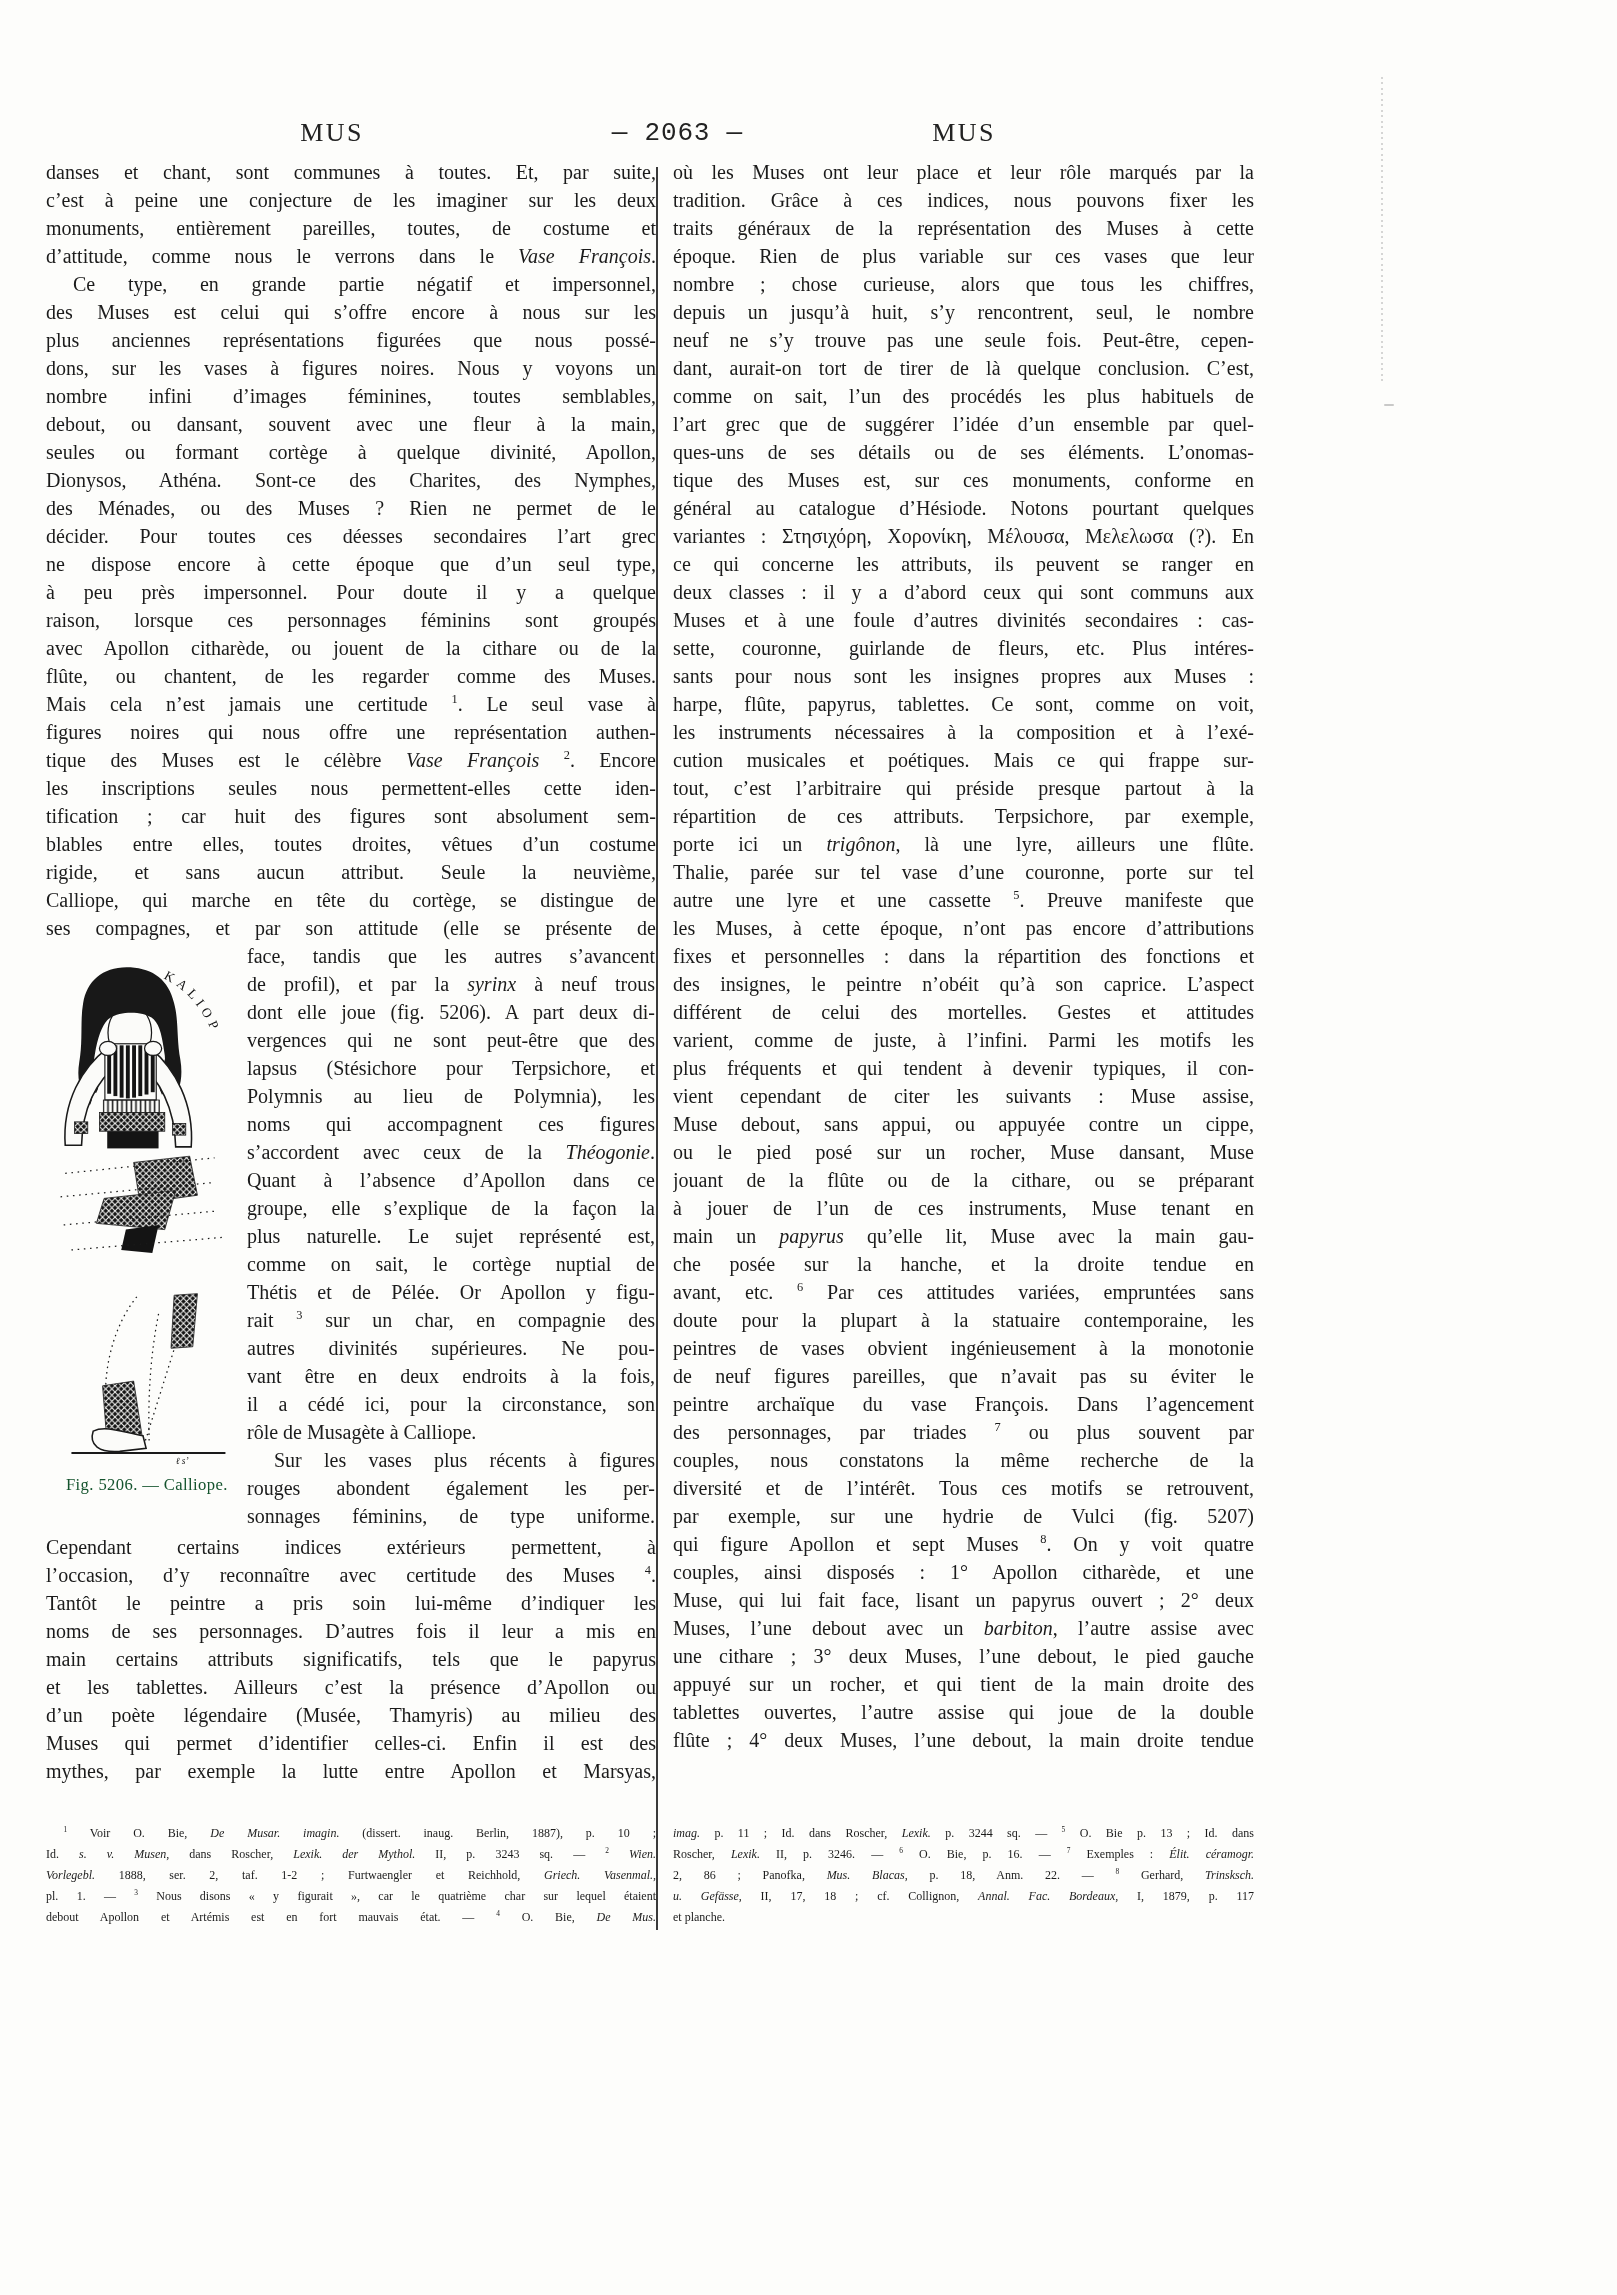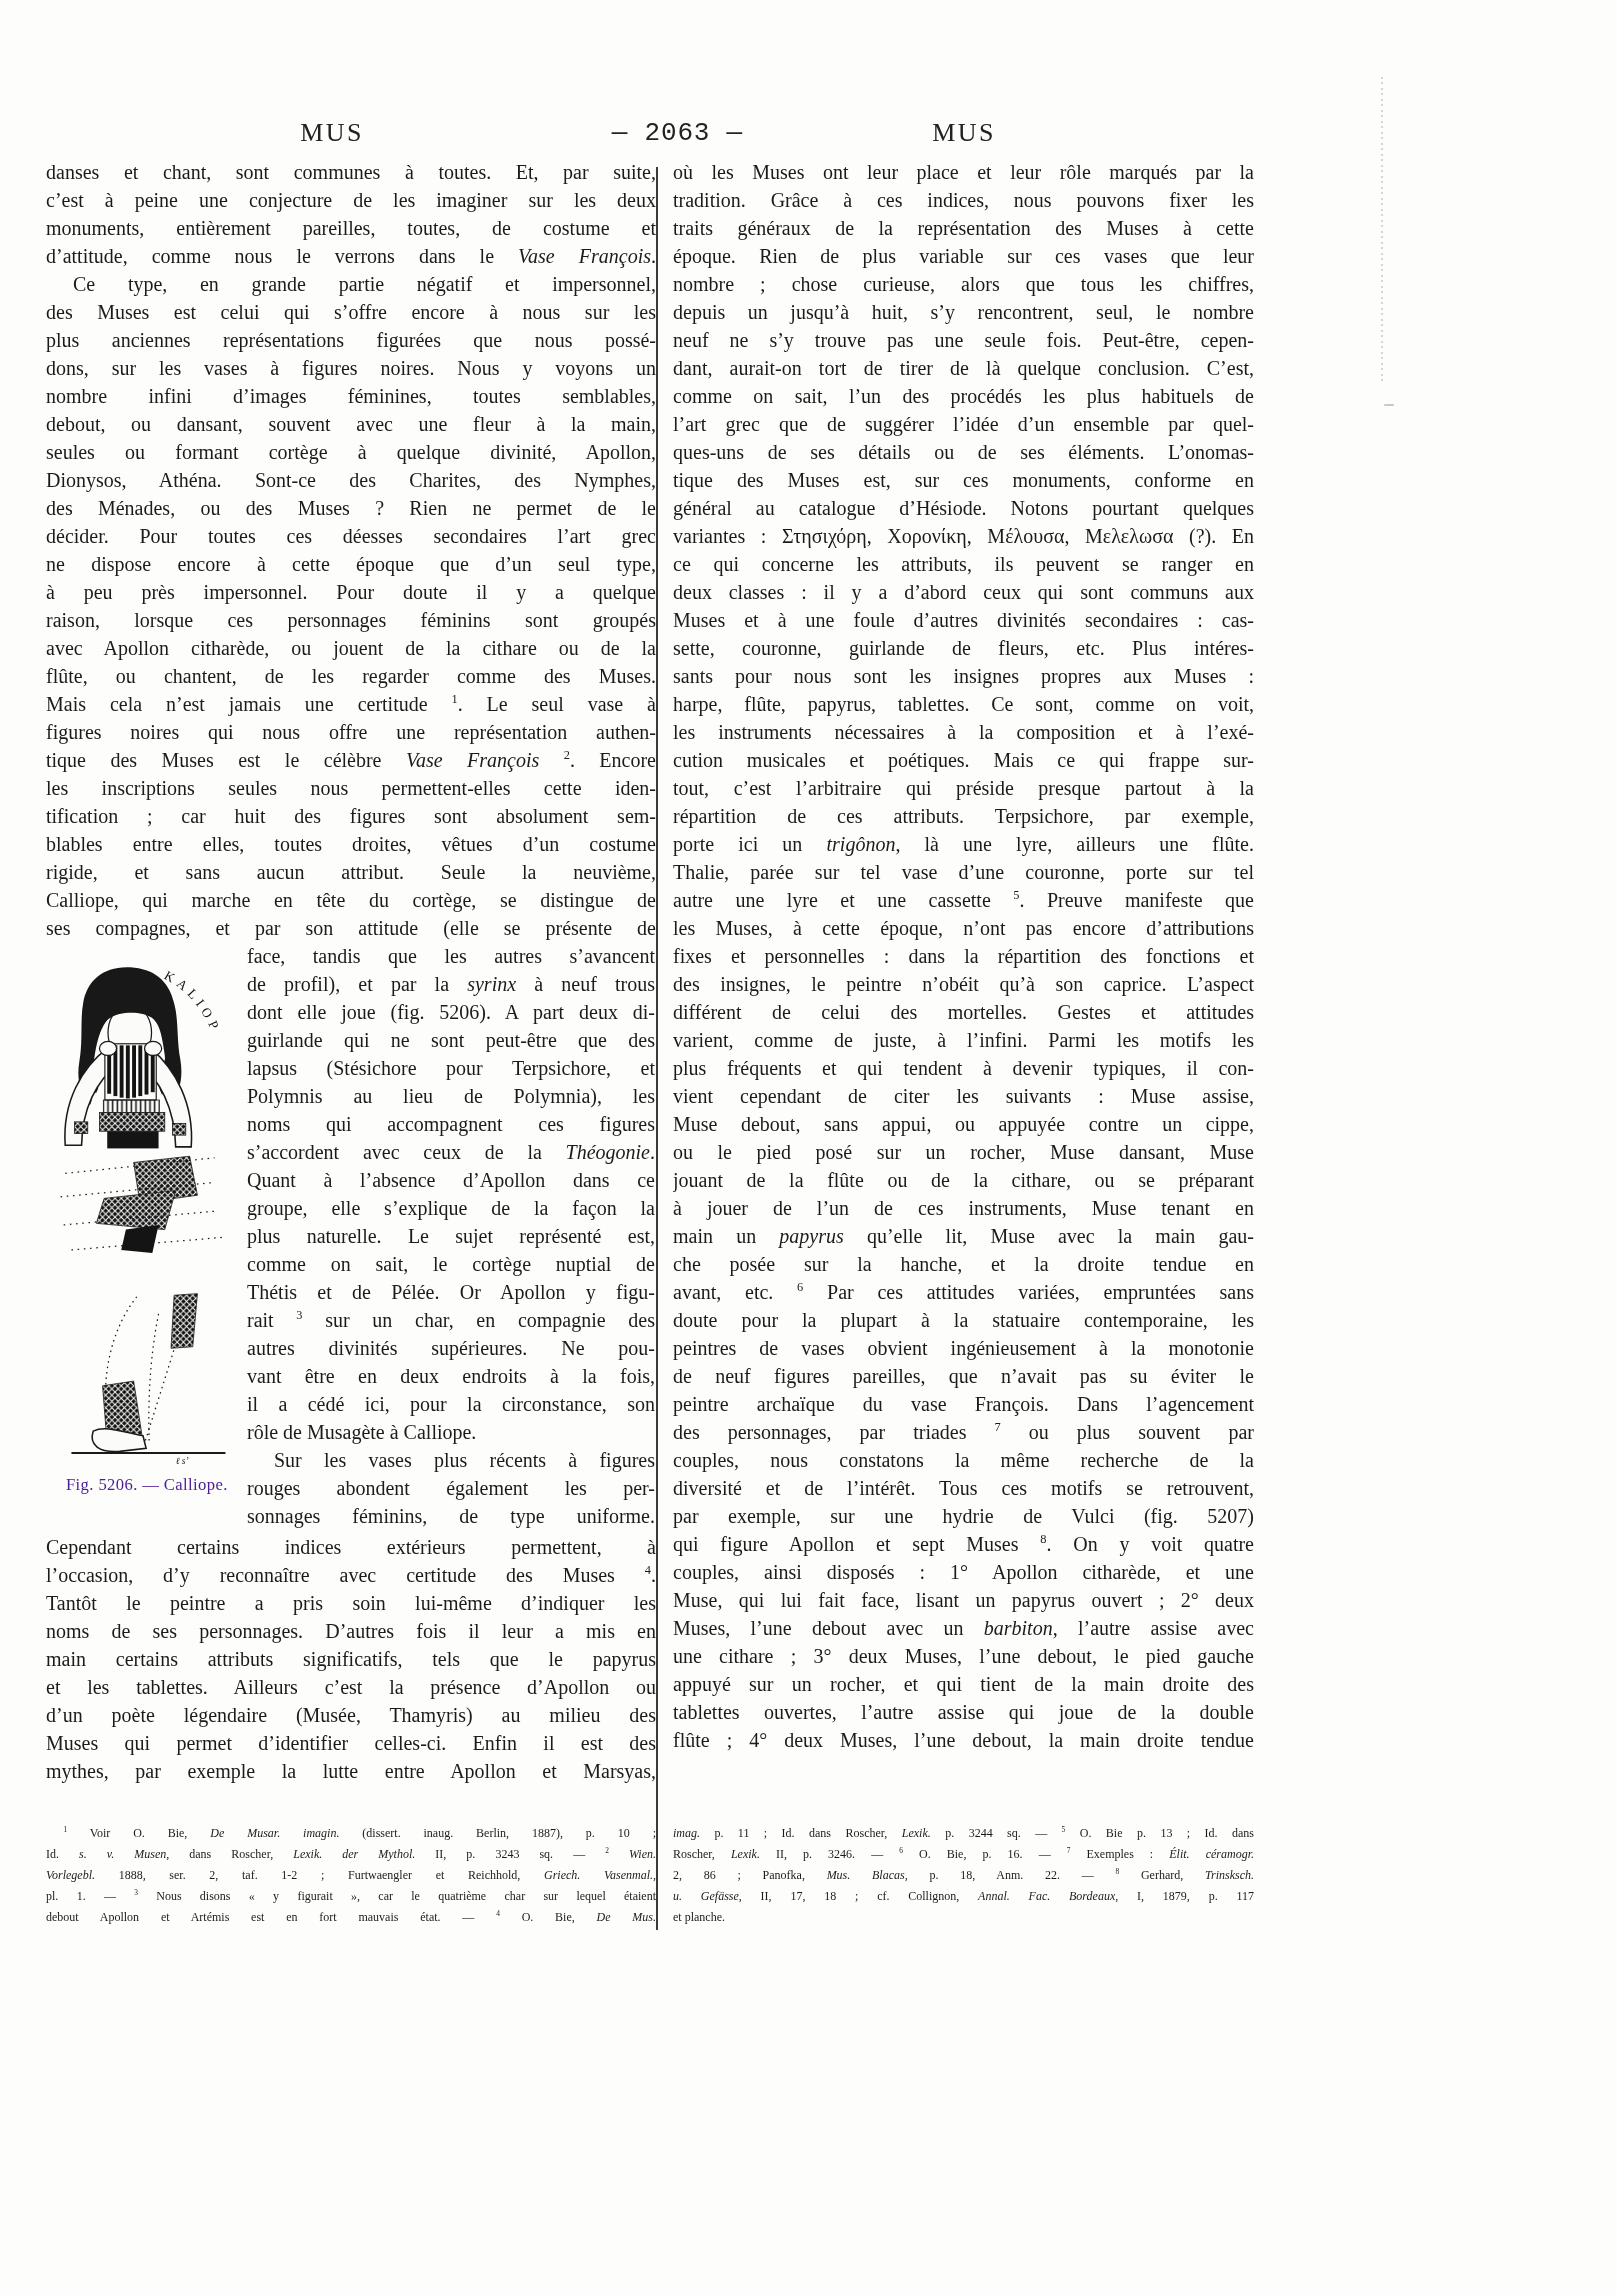--- a/index.html
+++ b/index.html
@@ -30,21 +30,21 @@
   .line.indent{text-indent:27px;}
   .it{font-style:italic;}
   .sup{vertical-align:super;font-size:0.62em;line-height:0;}
   
   .wrap-row{display:flex;align-items:flex-start;}
   .figure-box{width:201px;height:591px;box-sizing:border-box;padding-left:13.4px;flex:none;}
   .wrap-text{width:408px;flex:none;}
   .figure-svg{display:block;margin-top:19px;}
   .fig-caption{
     width:175px;margin-top:8px;text-align:center;
-    font-size:16.6px;letter-spacing:0.4px;color:#4c1d95;white-space:nowrap;
+    font-size:16.6px;letter-spacing:0.4px;color:#14532d;white-space:nowrap;
   }
   
   .fn{position:absolute;top:1823px;font-size:12px;}
   .fn-left{left:46px;width:610px;}
   .fn-right{left:673px;width:581px;}
   .fn .line{height:21px;line-height:21px;}
   .fn .line.indent{text-indent:17.4px;}
   
   .ghost-line{
     position:absolute;left:1381px;top:77px;width:1.6px;height:304px;
@@ -168,21 +168,21 @@
           <path d="M44,602 C38,620 52,630 78,628 L112,624 L108,608 C84,604 60,594 44,602 Z" fill="#fbfbf9" stroke="#1a1a1a" stroke-width="2"></path>
           <path d="M16,630 L214,630" stroke="#1a1a1a" stroke-width="2.5"></path>
           <text x="150" y="644" font-size="12" font-style="italic" fill="#1a1a1a" font-family="Liberation Serif, serif">ℓ s’</text>
         </svg>
         <div class="fig-caption">Fig. 5206. — Calliope.</div>
       </div>
       <div class="wrap-text">
           <div class="line">face, tandis que les autres s’avancent</div>
           <div class="line">de profil), et par la <span class="it">syrinx</span> à neuf trous</div>
           <div class="line">dont elle joue (fig. 5206). A part deux di-</div>
-          <div class="line">guirlande qui ne sont peut-être que des</div>
+          <div class="line">vergences qui ne sont peut-être que des</div>
           <div class="line">lapsus (Stésichore pour Terpsichore, et</div>
           <div class="line">Polymnis au lieu de Polymnia), les</div>
           <div class="line">noms qui accompagnent ces figures</div>
           <div class="line">s’accordent avec ceux de la <span class="it">Théogonie</span>.</div>
           <div class="line">Quant à l’absence d’Apollon dans ce</div>
           <div class="line">groupe, elle s’explique de la façon la</div>
           <div class="line">plus naturelle. Le sujet représenté est,</div>
           <div class="line">comme on sait, le cortège nuptial de</div>
           <div class="line">Thétis et de Pélée. Or Apollon y figu-</div>
           <div class="line">rait <span class="sup">3</span> sur un char, en compagnie des</div>

